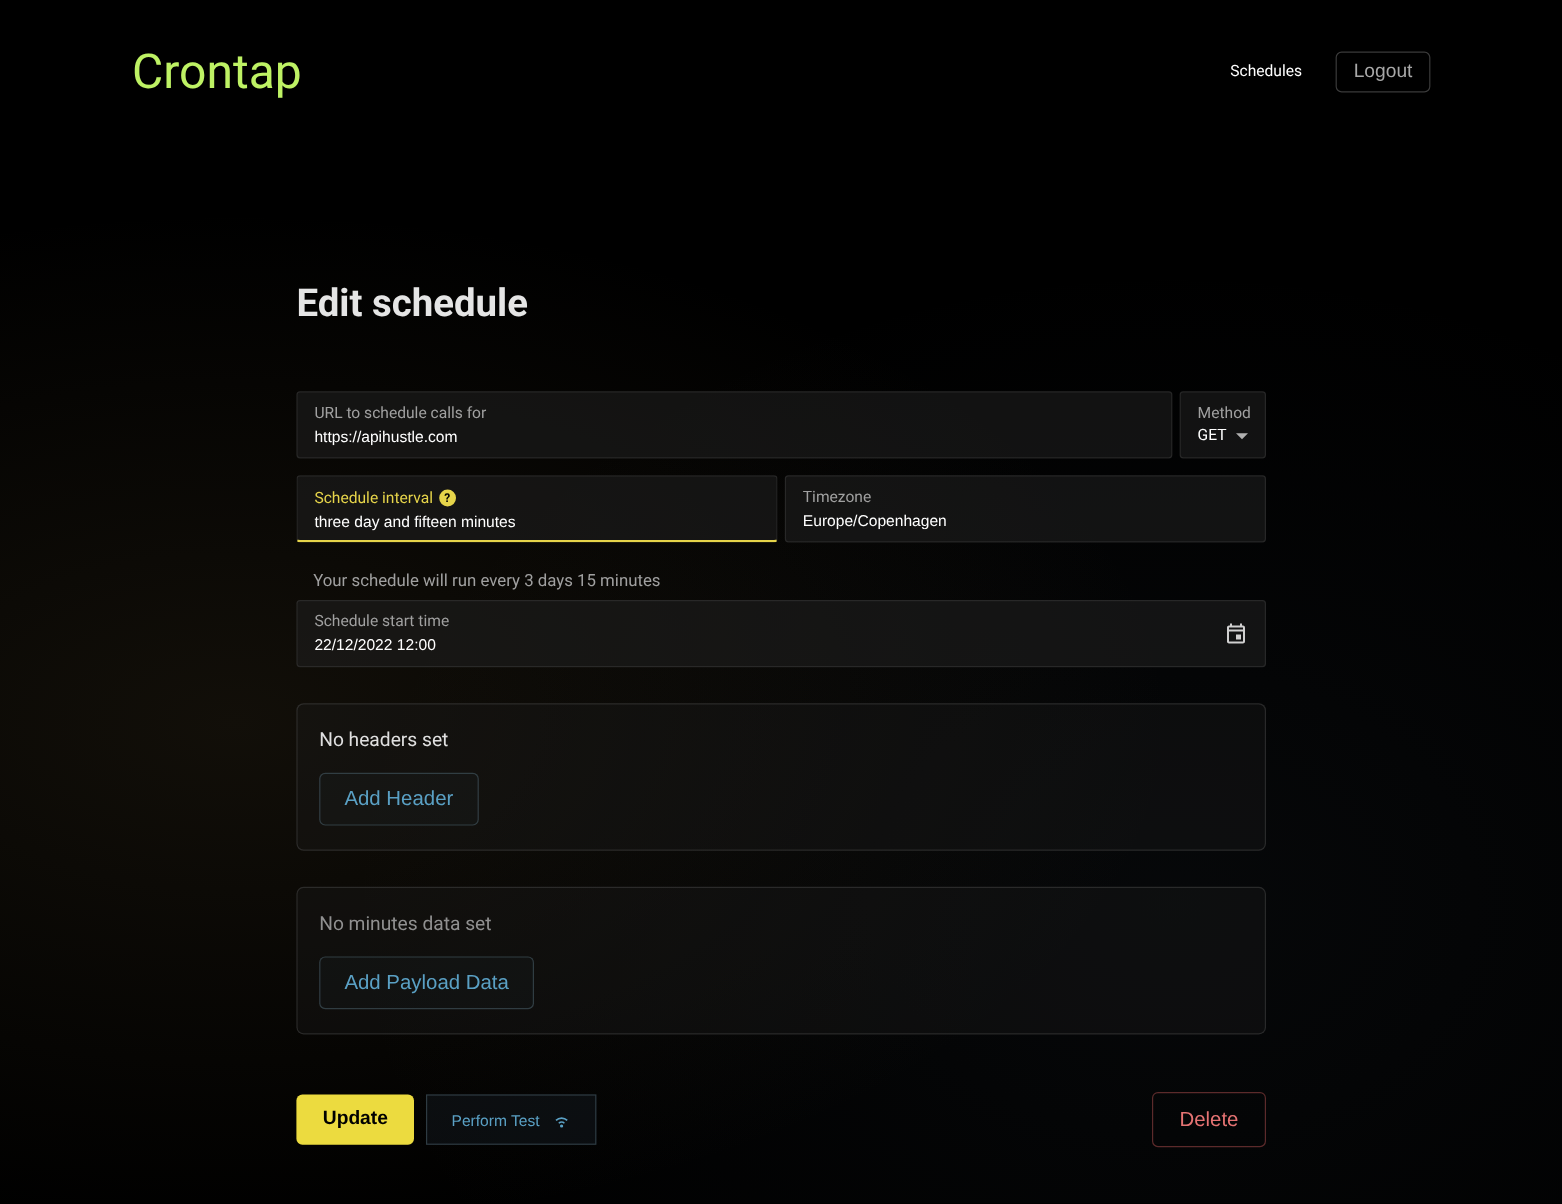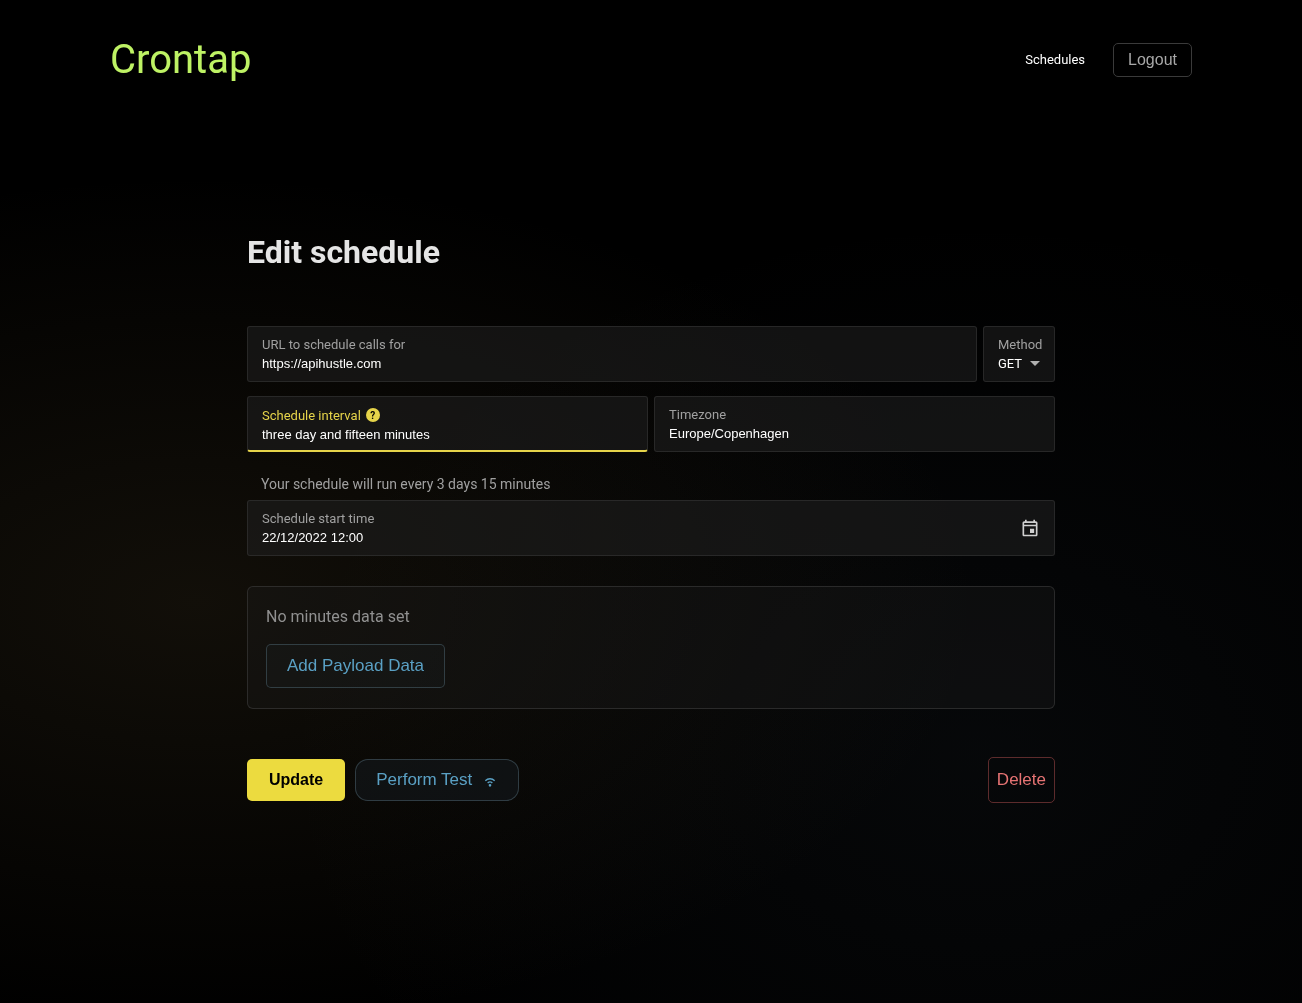--- a/index.html
+++ b/index.html
@@ -244,44 +244,44 @@
       font-weight: 600;
       color: #000000;
       background: #ecdb3f;
       border: none;
       border-radius: 5px;
       padding: 12px 22px;
       cursor: pointer;
     }
     
     .perform-test-btn {
-      font-size: 17px;
+      font-size: 13px;
       color: #5aa0c4;
       background: rgba(30, 40, 50, 0.3);
       border: 1px solid rgba(70, 90, 100, 0.6);
-      border-radius: 13px;
+      border-radius: 0;
       padding: 3px 20px;
       cursor: pointer;
       display: flex;
       align-items: center;
       gap: 10px;
     }
     
     .wifi-icon {
       width: 16px;
       height: 16px;
     }
     
     .delete-btn {
       font-size: 17px;
       color: #e57373;
       background: transparent;
       border: 1px solid rgba(180, 80, 80, 0.5);
       border-radius: 5px;
-      padding: 12px 8px;
+      padding: 12px 22px;
       cursor: pointer;
     }
   </style>
 </head>
 <body>
 
 <div class="header">
   <div class="logo">Crontap</div>
   <div class="nav-right">
     <span class="nav-link">Schedules</span>
@@ -327,20 +327,24 @@
       <span class="field-label">Schedule start time</span>
       <input class="field-value" type="text" value="22/12/2022 12:00" style="">
     </div>
     <span class="calendar-icon">
       <svg viewBox="0 0 24 24">
           <path d="M19 4h-1V2h-2v2H8V2H6v2H5c-1.1 0-2 .9-2 2v14c0 1.1.9 2 2 2h14c1.1 0 2-.9 2-2V6c0-1.1-.9-2-2-2zm0 16H5V10h14v10zm0-12H5V6h14v2zm-7 5h5v5h-5z"></path>
         </svg>
     </span>
   </div>
 
+  <div class="panel">
+    <div class="panel-text">No headers set</div>
+    <button class="add-btn">Add Header</button>
+  </div>
 
   <div class="panel">
     <div class="panel-text-muted">No minutes data set</div>
     <button class="add-btn">Add Payload Data</button>
   </div>
 
   <div class="actions">
     <div class="actions-left">
       <button class="update-btn">Update</button>
       <button class="perform-test-btn">

